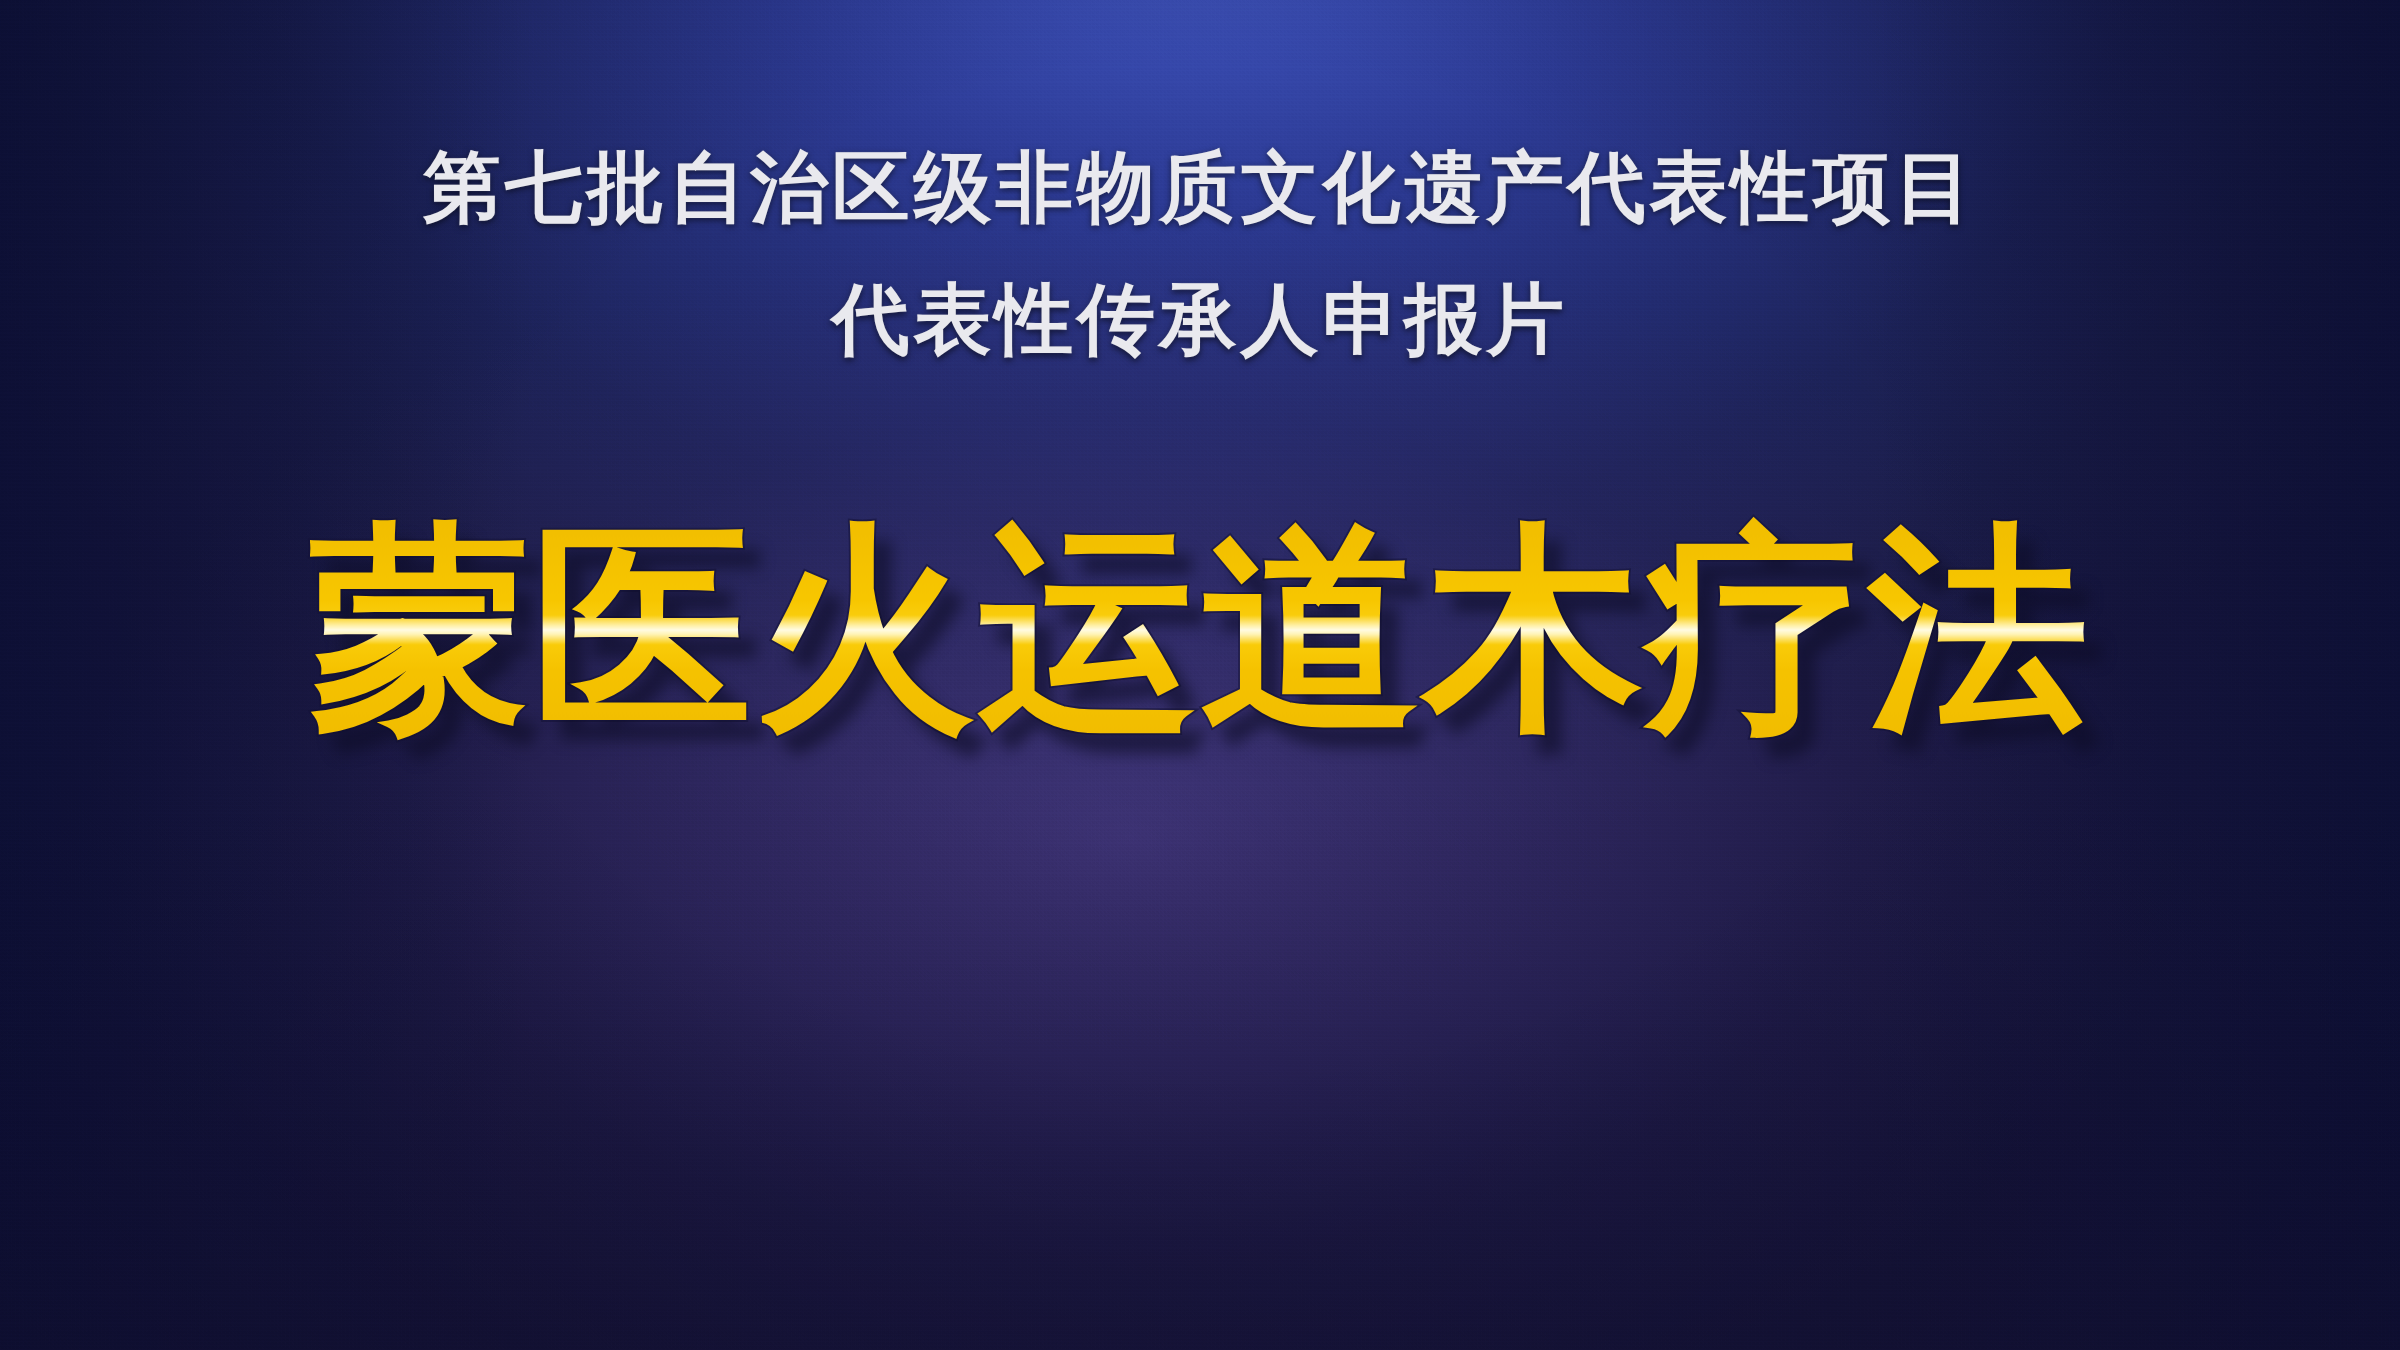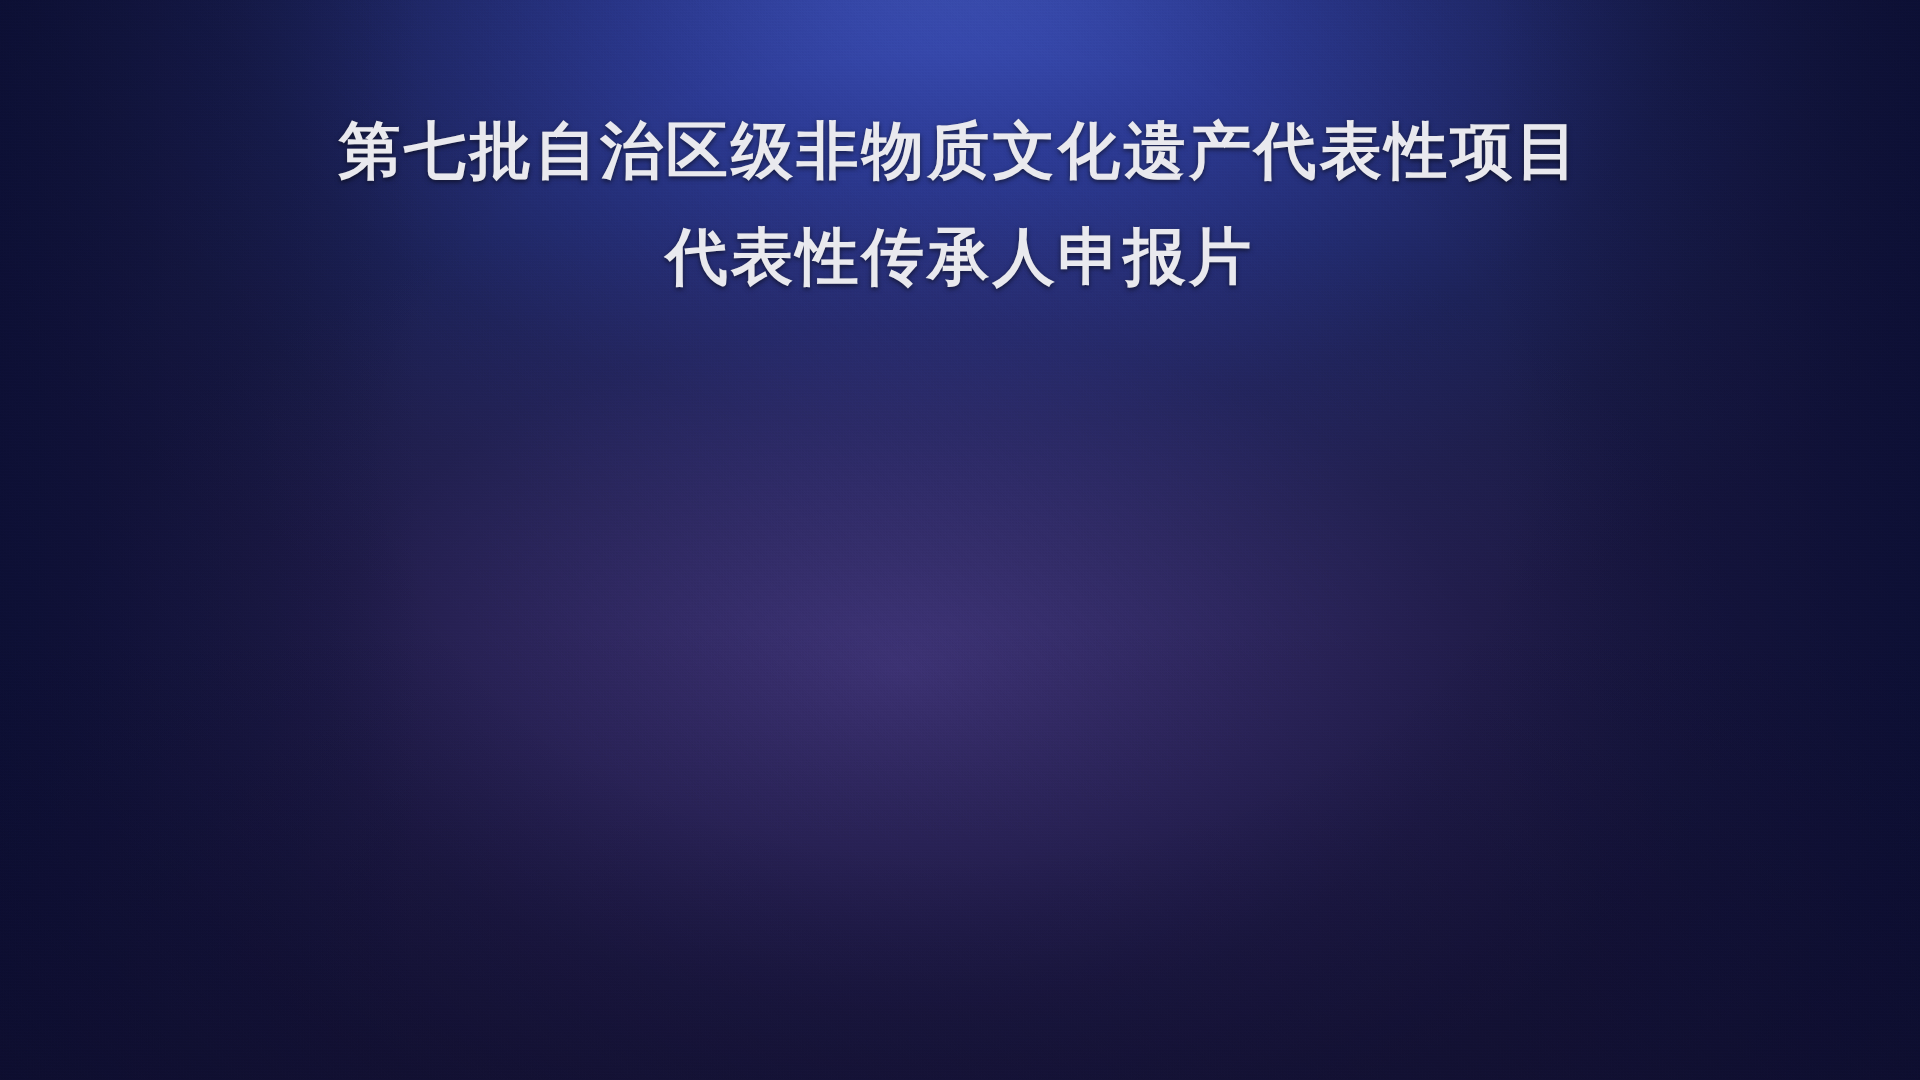--- a/index.html
+++ b/index.html
@@ -201,15 +201,22 @@
   <div class="bg-leftdark"></div>
   <div class="bg-bottomdark"></div>
   <div class="bg-grain"></div>
 
   <div class="content">
 
     <div class="subtitle-line subtitle-line-1">第七批自治区级非物质文化遗产代表性项目</div>
 
     <div class="subtitle-line subtitle-line-2">代表性传承人申报片</div>
 
+    <div class="main-title-wrap">
+      <div class="main-title">
+        <span class="shadow-layer">蒙医火运道木疗法</span>
+        <span class="rim-layer">蒙医火运道木疗法</span>
+        <span class="face-layer">蒙医火运道木疗法</span>
+      </div>
+    </div>
 
   </div>
 </div>
 
 </body></html>

